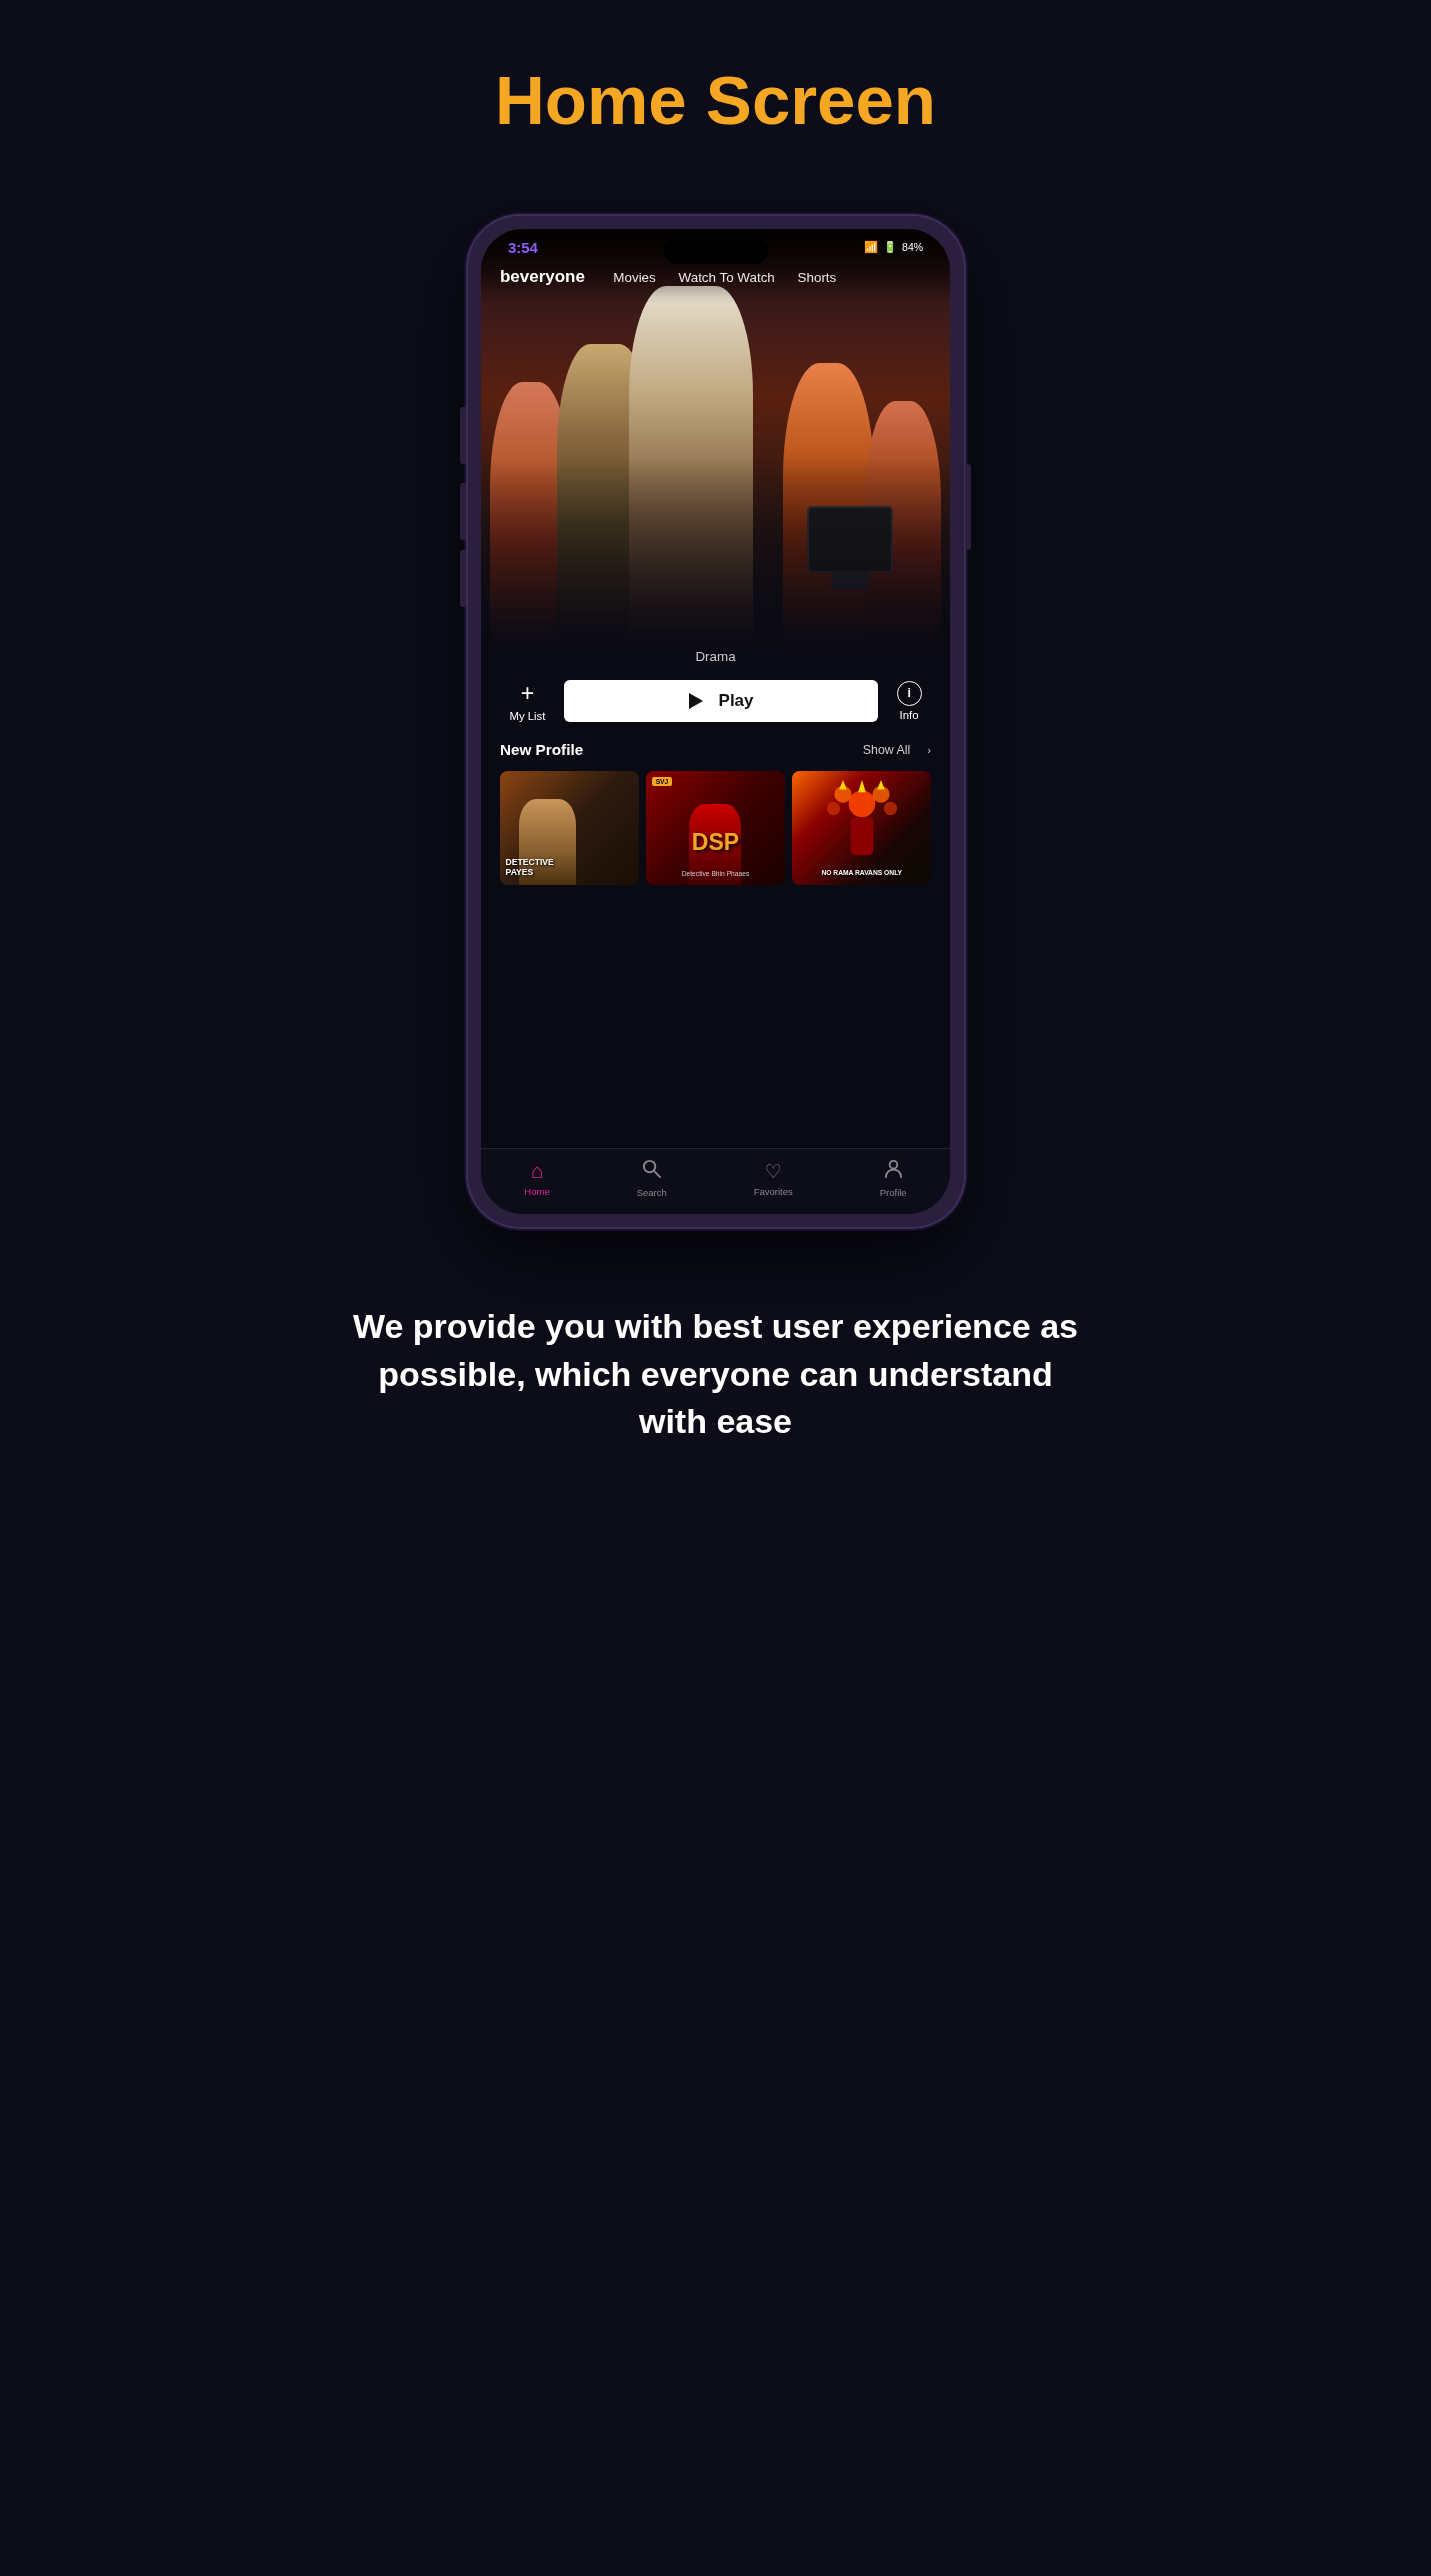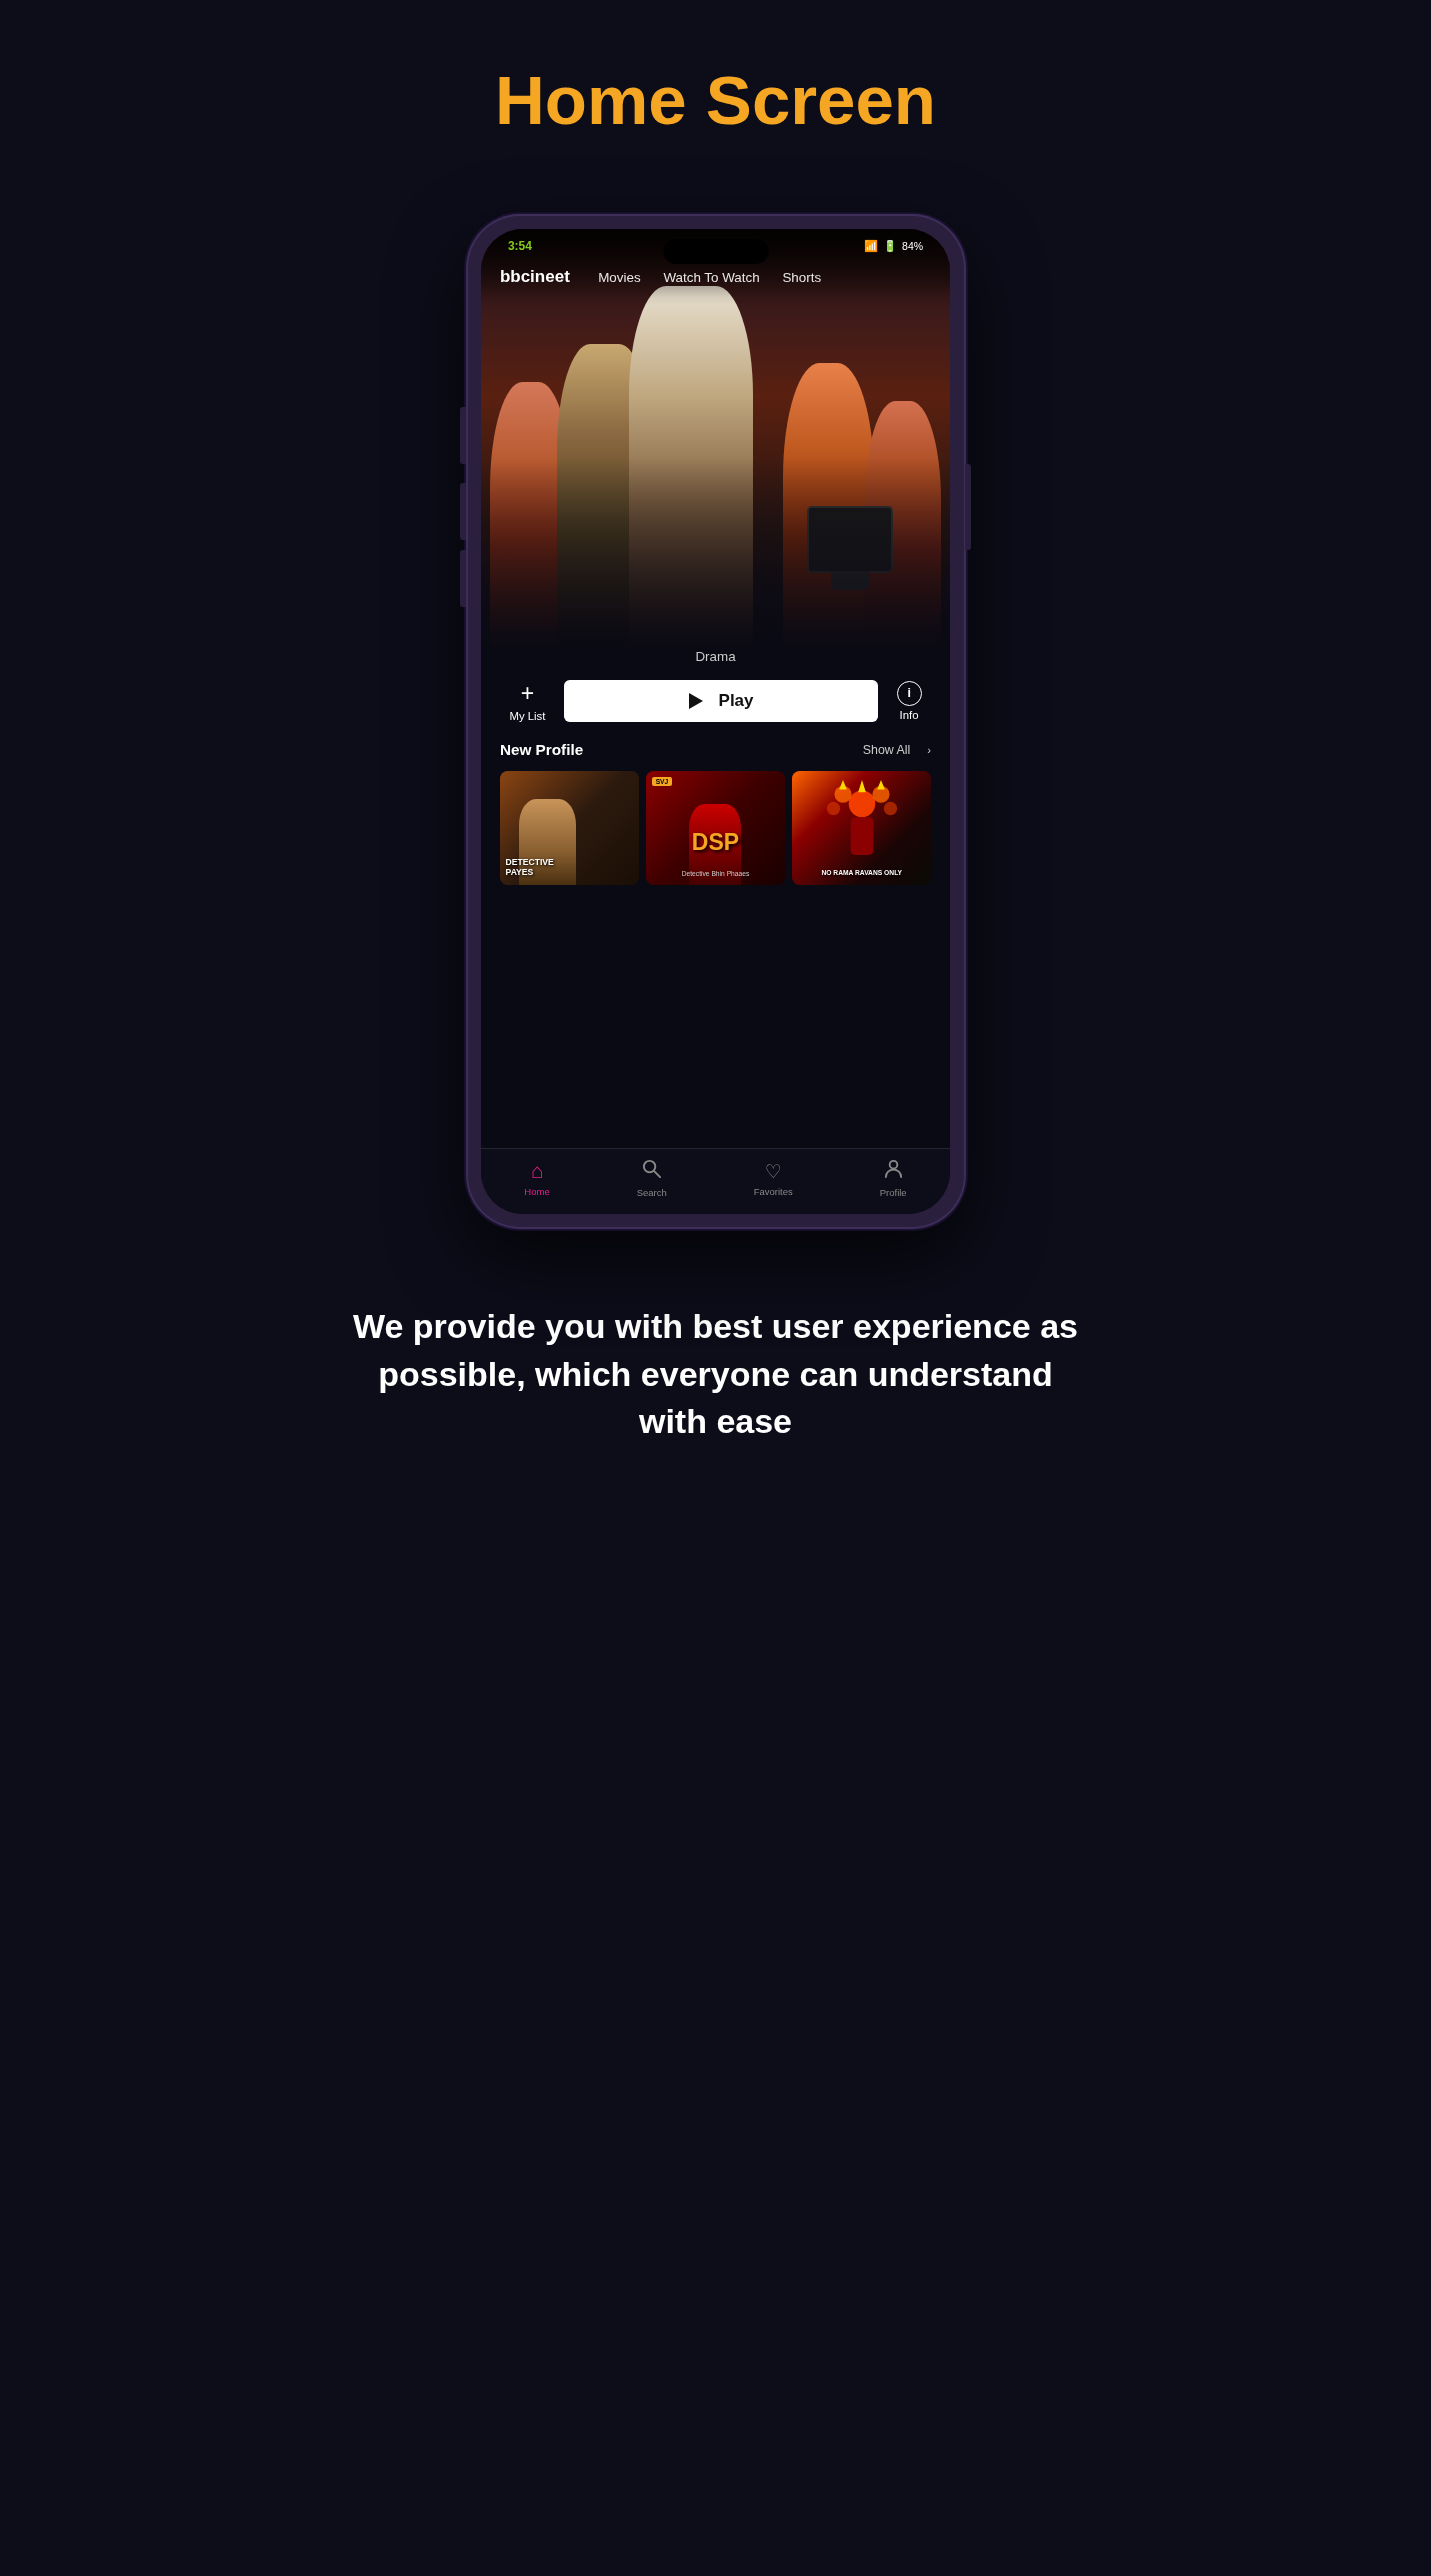--- a/index.html
+++ b/index.html
@@ -78,22 +78,22 @@
       padding: 9.5px 27px 5.7px;
       background: transparent;
       position: absolute;
       top: 0;
       left: 0;
       right: 0;
       z-index: 10;
     }
 
     .status-time {
-      color: #84cc16;
-      font-size: 12px;
+      color: #8b5cf6;
+      font-size: 15px;
       font-weight: 600;
     }
 
     .status-icons {
       display: flex;
       align-items: center;
       gap: 4.8px;
       color: white;
       font-size: 11.4px;
     }
@@ -549,21 +549,21 @@
       <div class="status-icons">
         <span>📶</span>
         <span>🔋</span>
         <span style="font-size:10.5px;color:white;">84%</span>
       </div>
     </div>
 
     <div class="nav-bar">
       <div class="logo">
         <span style="color:white">b</span>
-          <span style="color:white">bcineet</span>
+          <span style="color:white">everyone</span>
       </div>
       <span class="nav-item">Movies</span>
       <span class="nav-item">Watch To Watch</span>
       <span class="nav-item">Shorts</span>
     </div>
 
     <div class="hero-section">
       <div class="hero-bg">
 
         <div class="film-poster">

